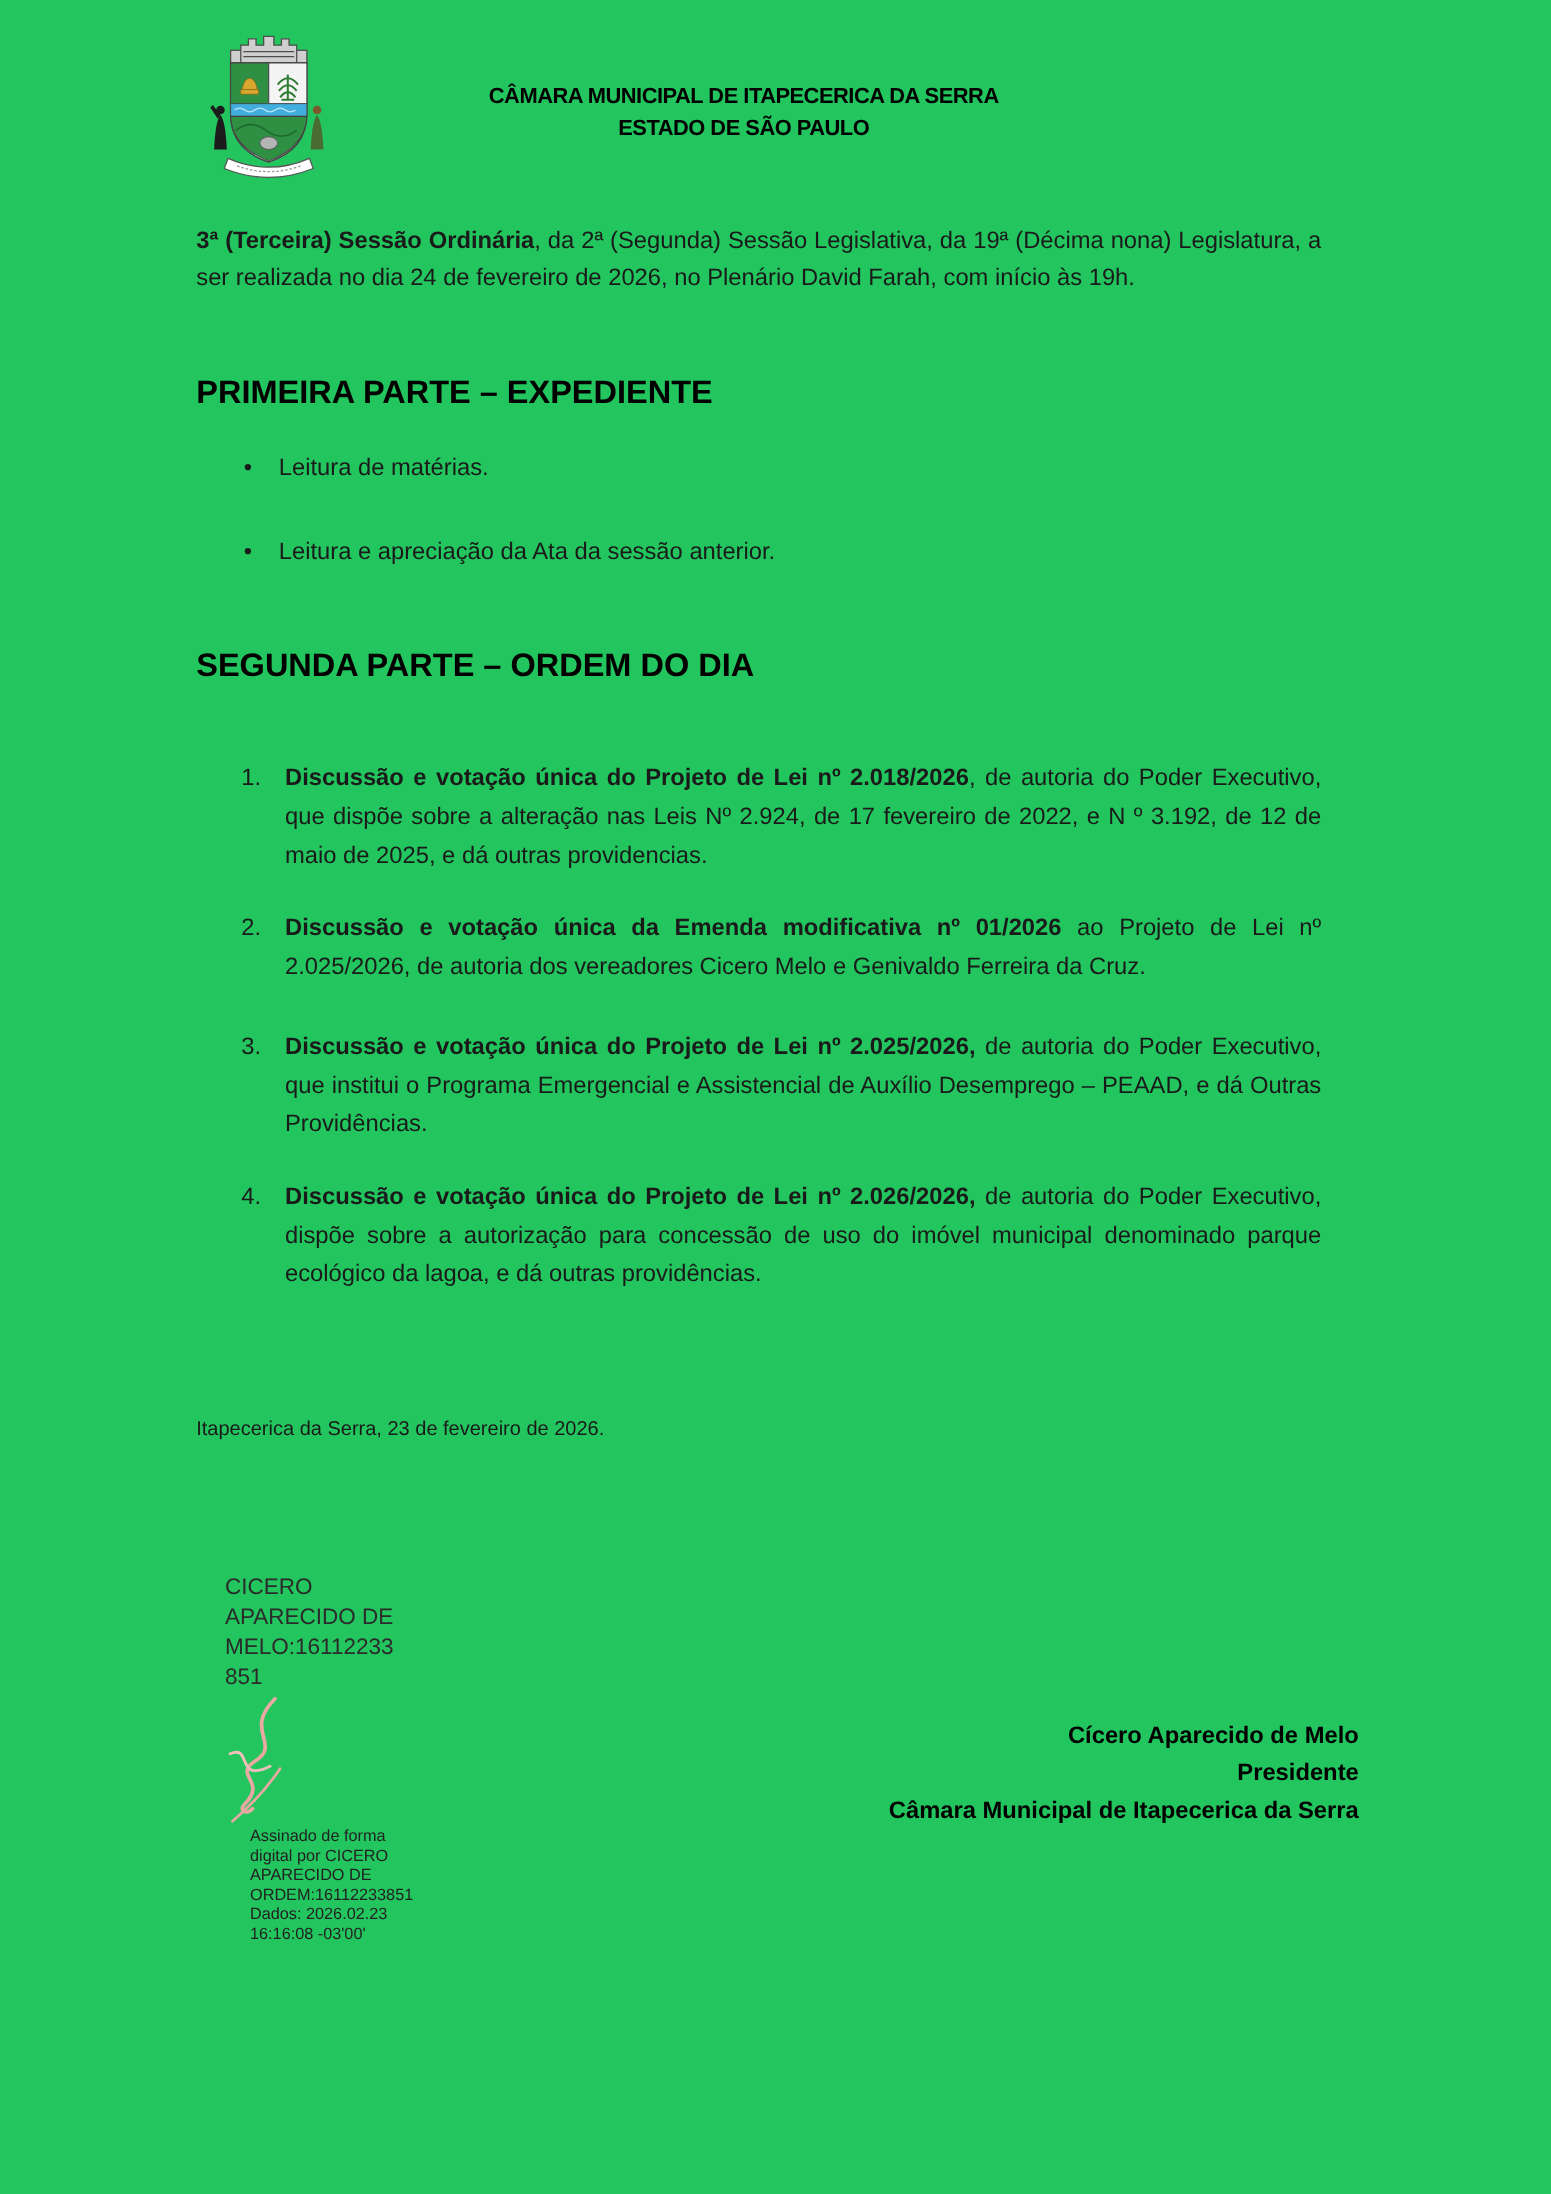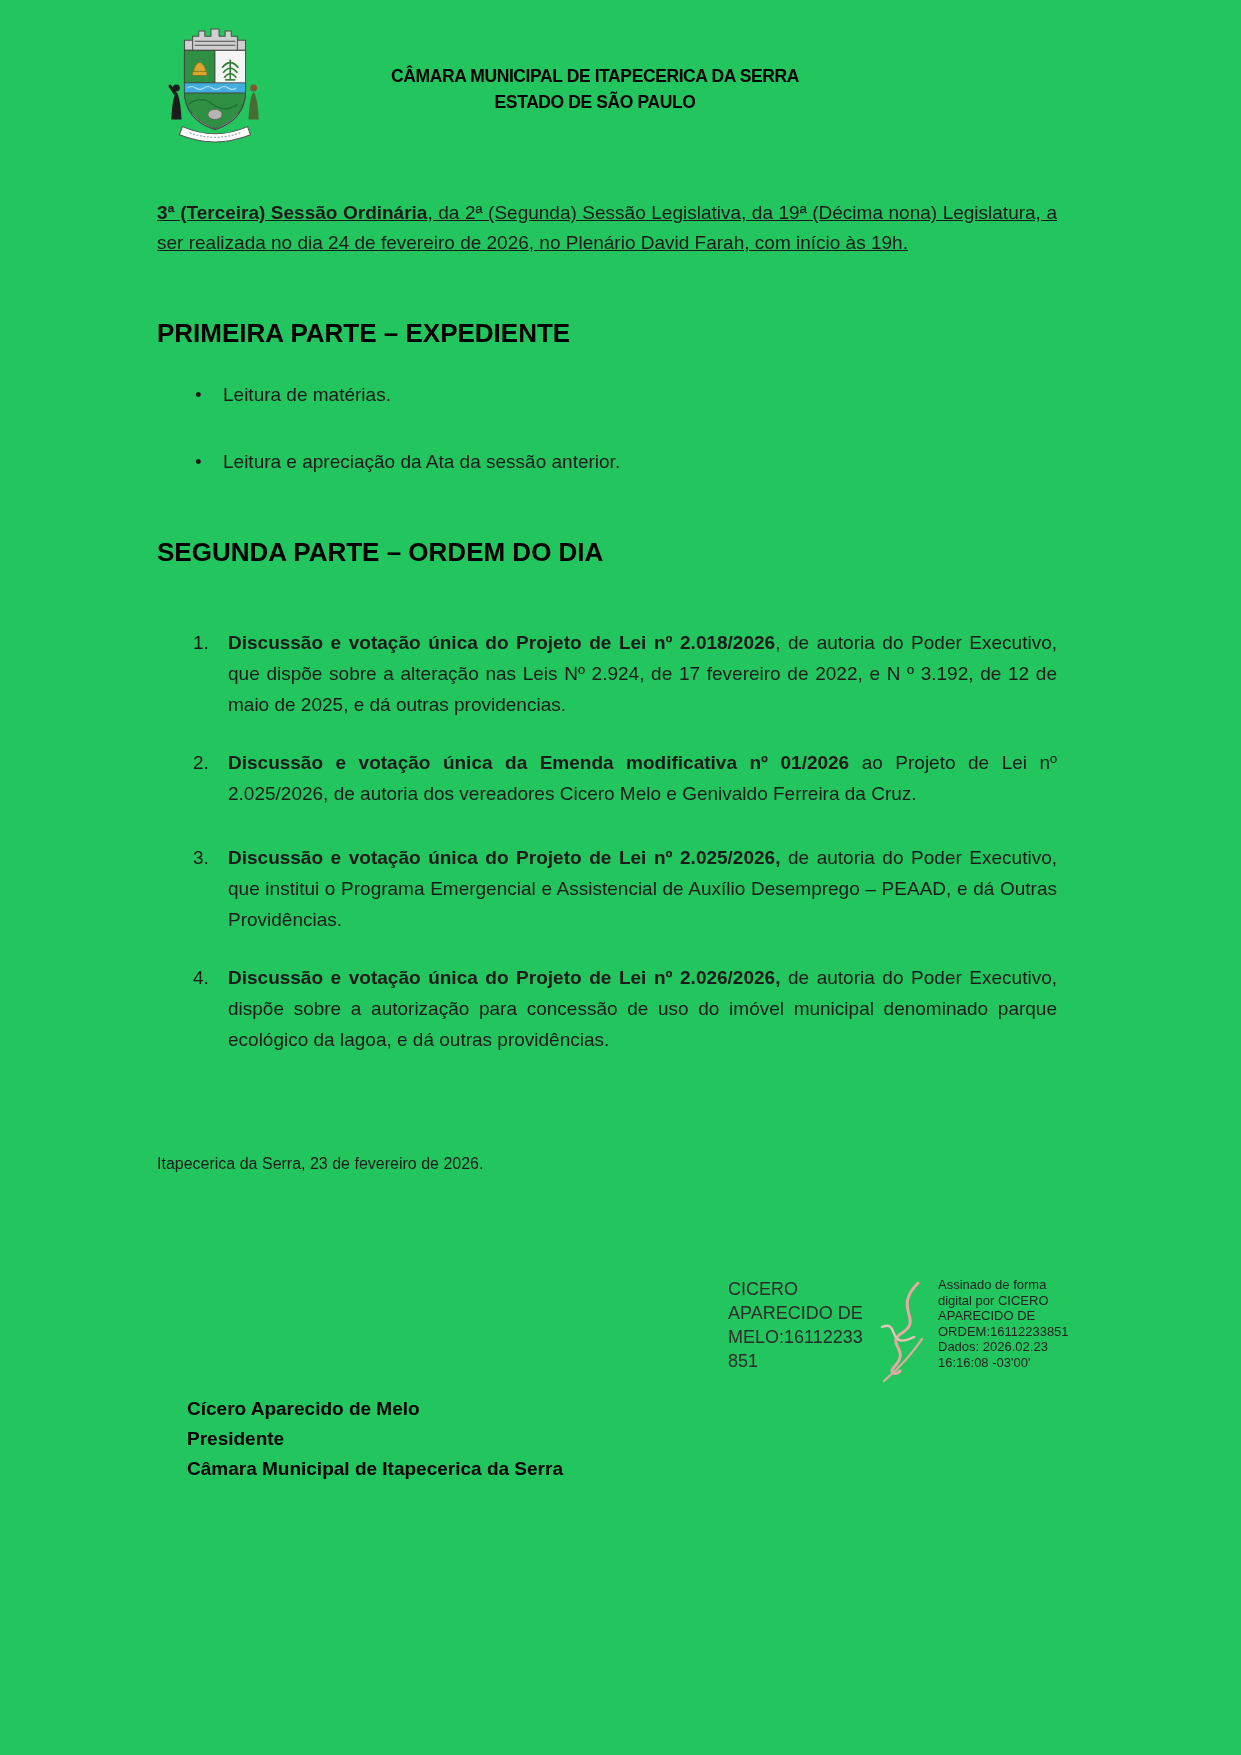--- a/index.html
+++ b/index.html
@@ -11,21 +11,21 @@
     font-family:"Liberation Sans", sans-serif;
     color:#1a1a1a;
     overflow:hidden;
   }
   .crest { position:absolute; left:166px; top:26px; width:98px; height:122px; }
   .content { position:absolute; left:157px; top:0; width:900px; }
 
   .doc-title { margin-top:63px; text-align:center; transform:translateX(-12px);
     font-weight:bold; font-size:17.5px; line-height:26px; letter-spacing:-0.4px; color:#000; }
 
-  .intro { margin-top:83px; font-size:19px; line-height:30px; text-align:justify;text-decoration:underline; }
+  .intro { margin-top:63px; font-size:19px; line-height:30px; text-align:justify; }
   .b { font-weight:bold; }
 
   .section-heading { margin-top:60px; font-weight:bold; font-size:26px; line-height:30px; color:#000; }
   .section-heading.first { margin-top:60px; }
 
   .bullet-list { margin-top:32px; }
   .bullet-row { display:flex; font-size:19px; line-height:30px; }
   .bullet-row + .bullet-row { margin-top:37px; }
   .bullet-marker { width:66px; padding-left:38px; box-sizing:border-box; }
   .bullet-marker::before { content:"•"; font-size:19px; }
@@ -33,27 +33,27 @@
   .ordem-list .item { display:flex; font-size:19px; line-height:31px; }
   .item-num { width:71px; padding-left:36px; box-sizing:border-box; flex:none; }
   .item-body { flex:1; text-align:justify; }
   .m-i1 { margin-top:60px; }
   .m-i2 { margin-top:27px; }
   .m-i3 { margin-top:33px; }
   .m-i4 { margin-top:27px; }
 
   .dateline { margin-top:94px; font-size:16px; line-height:30px; }
 
-  .sig-row { margin-top:98px; height:100px; display:flex; justify-content:flex-end;
-    align-items:flex-start; transform:translateX(23px); }
+  .sig-row { margin-top:98px; height:100px; display:flex; justify-content:space-between;
+    align-items:flex-start; transform:translateX(23px);flex-direction:column; }
   .sig-stamp { width:150px; font-size:18px; line-height:24px; color:#2b2b2b; text-align:left; }
   .sig-flourish { width:60px; height:108px; flex:none; margin-left:-6px; margin-right:-14px; }
   .sig-details { width:142px; font-size:13px; line-height:15.5px; color:#222; padding-left:20px; }
 
-  .signoff { margin-top:17px; text-align:left; transform:translateX(30px);
+  .signoff { margin-top:17px; text-align:right; transform:translateX(30px);
     font-weight:bold; font-size:19px; line-height:30px; color:#000; }
 </style>
 </head>
 <body>
 
 <div class="page">
 
   <svg class="crest" viewBox="0 0 96 120" aria-hidden="true">
 
     <g fill="#cfcfcf" stroke="#4d4d4d" stroke-width="1">

